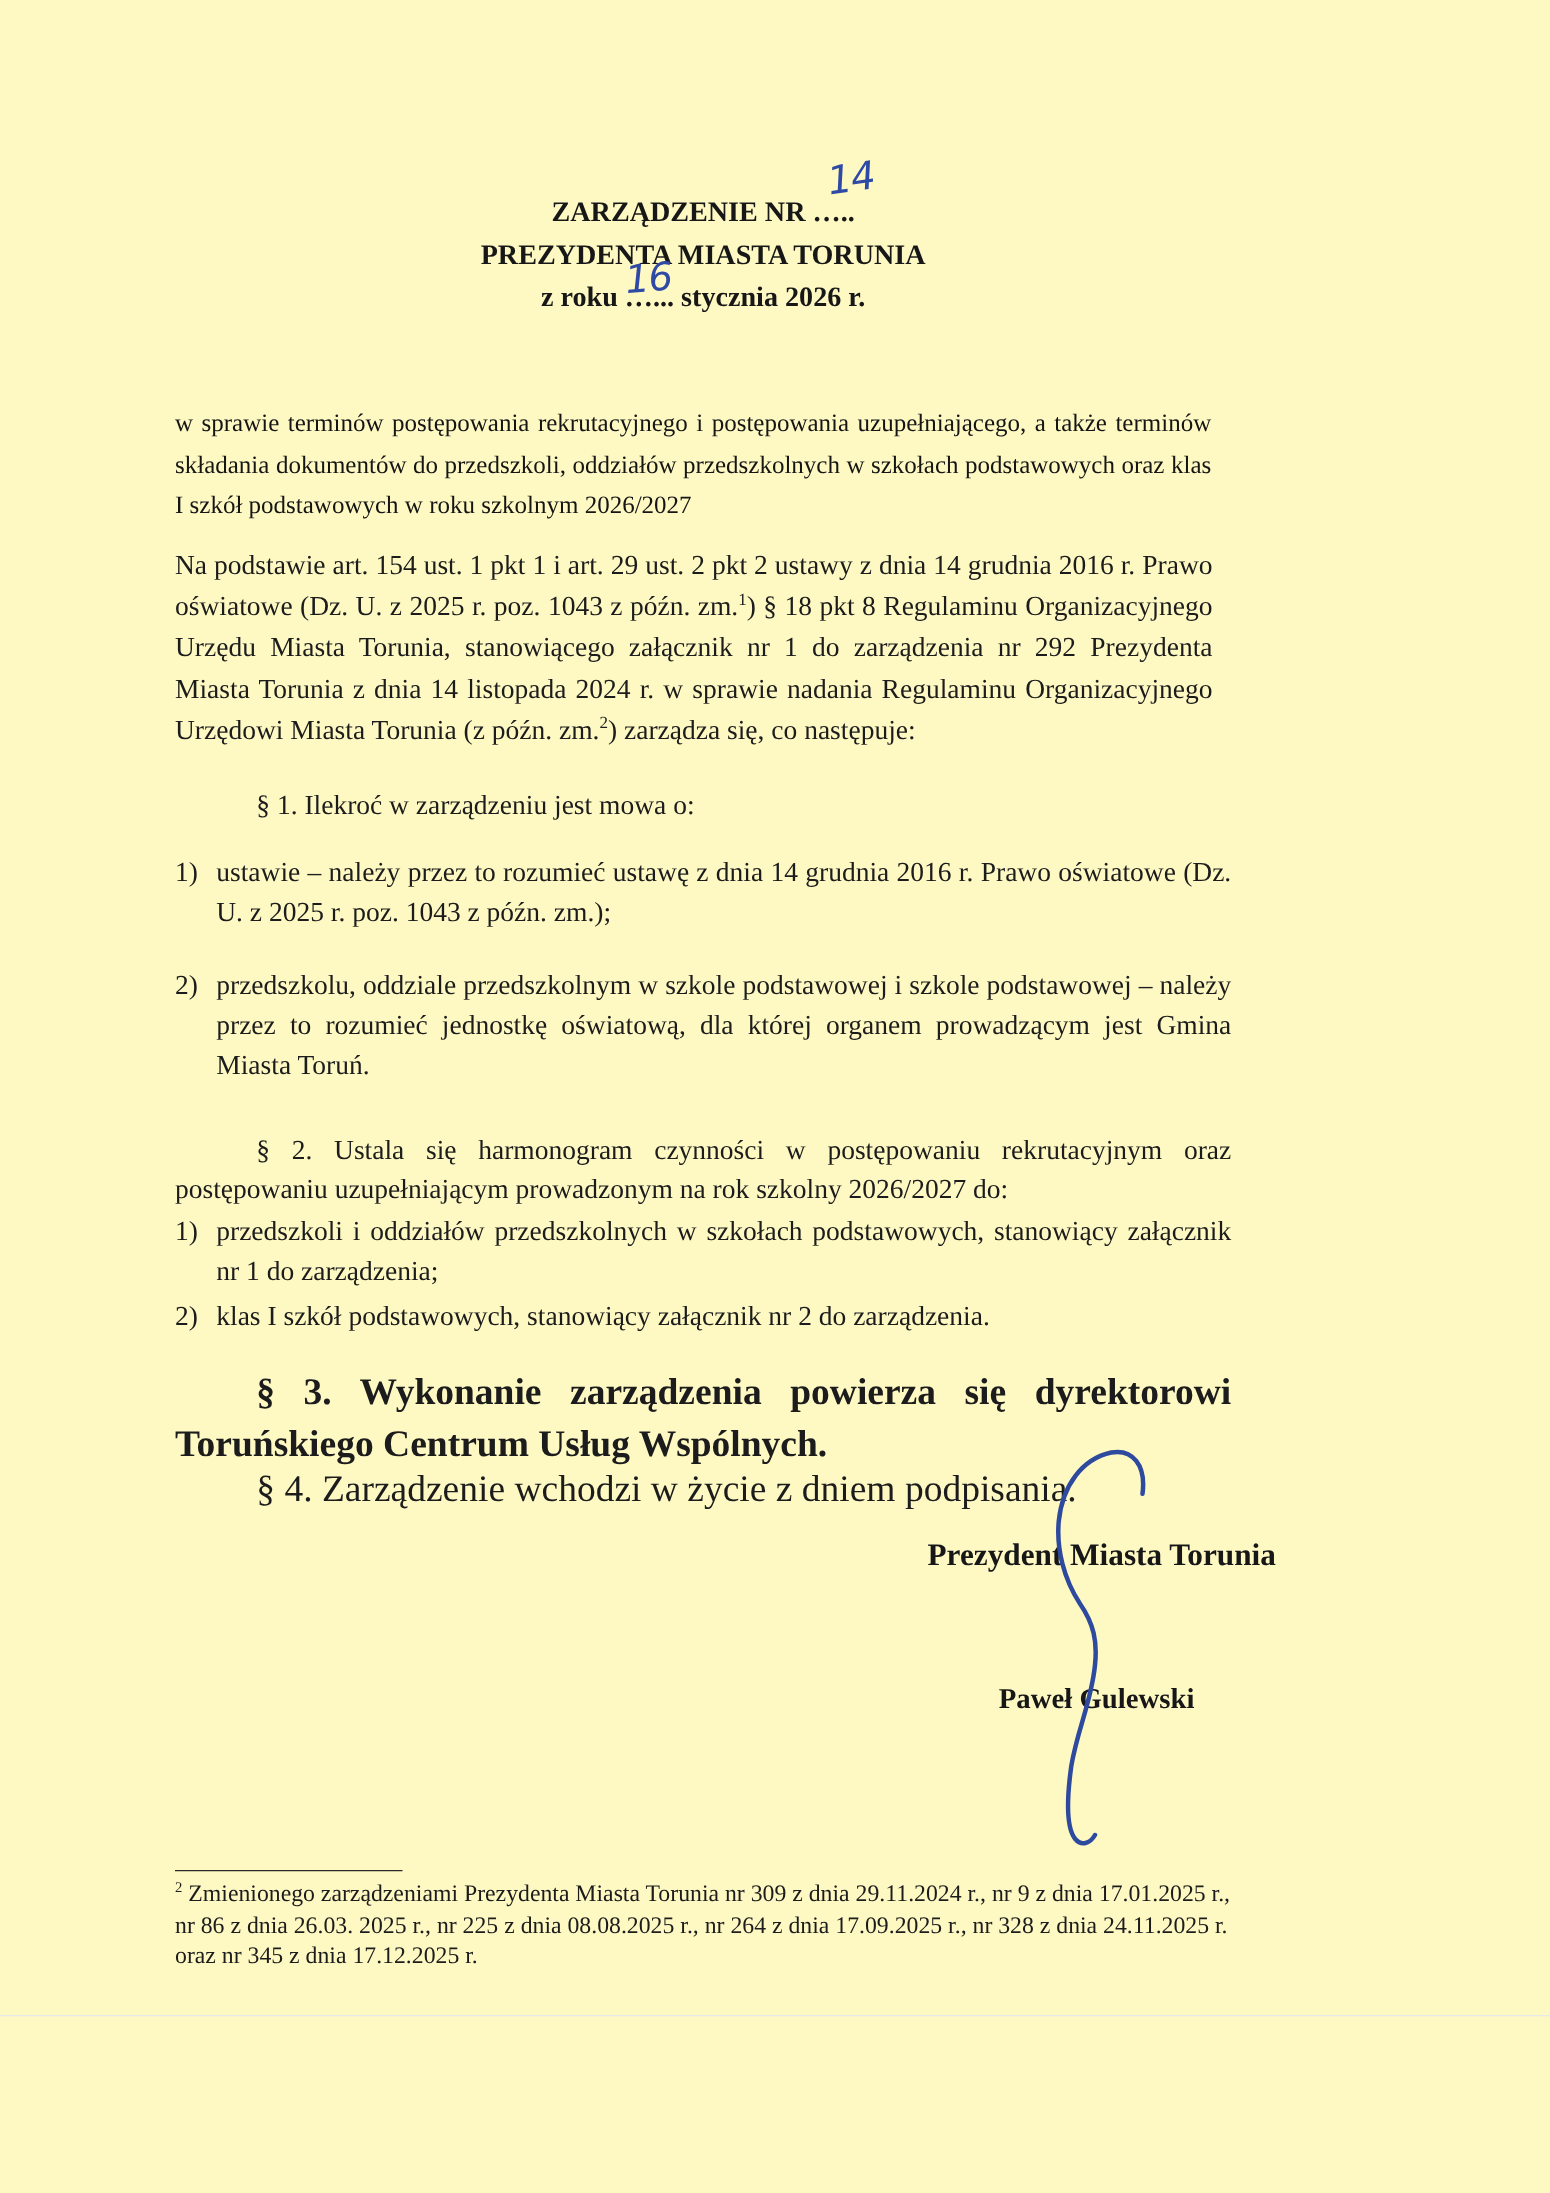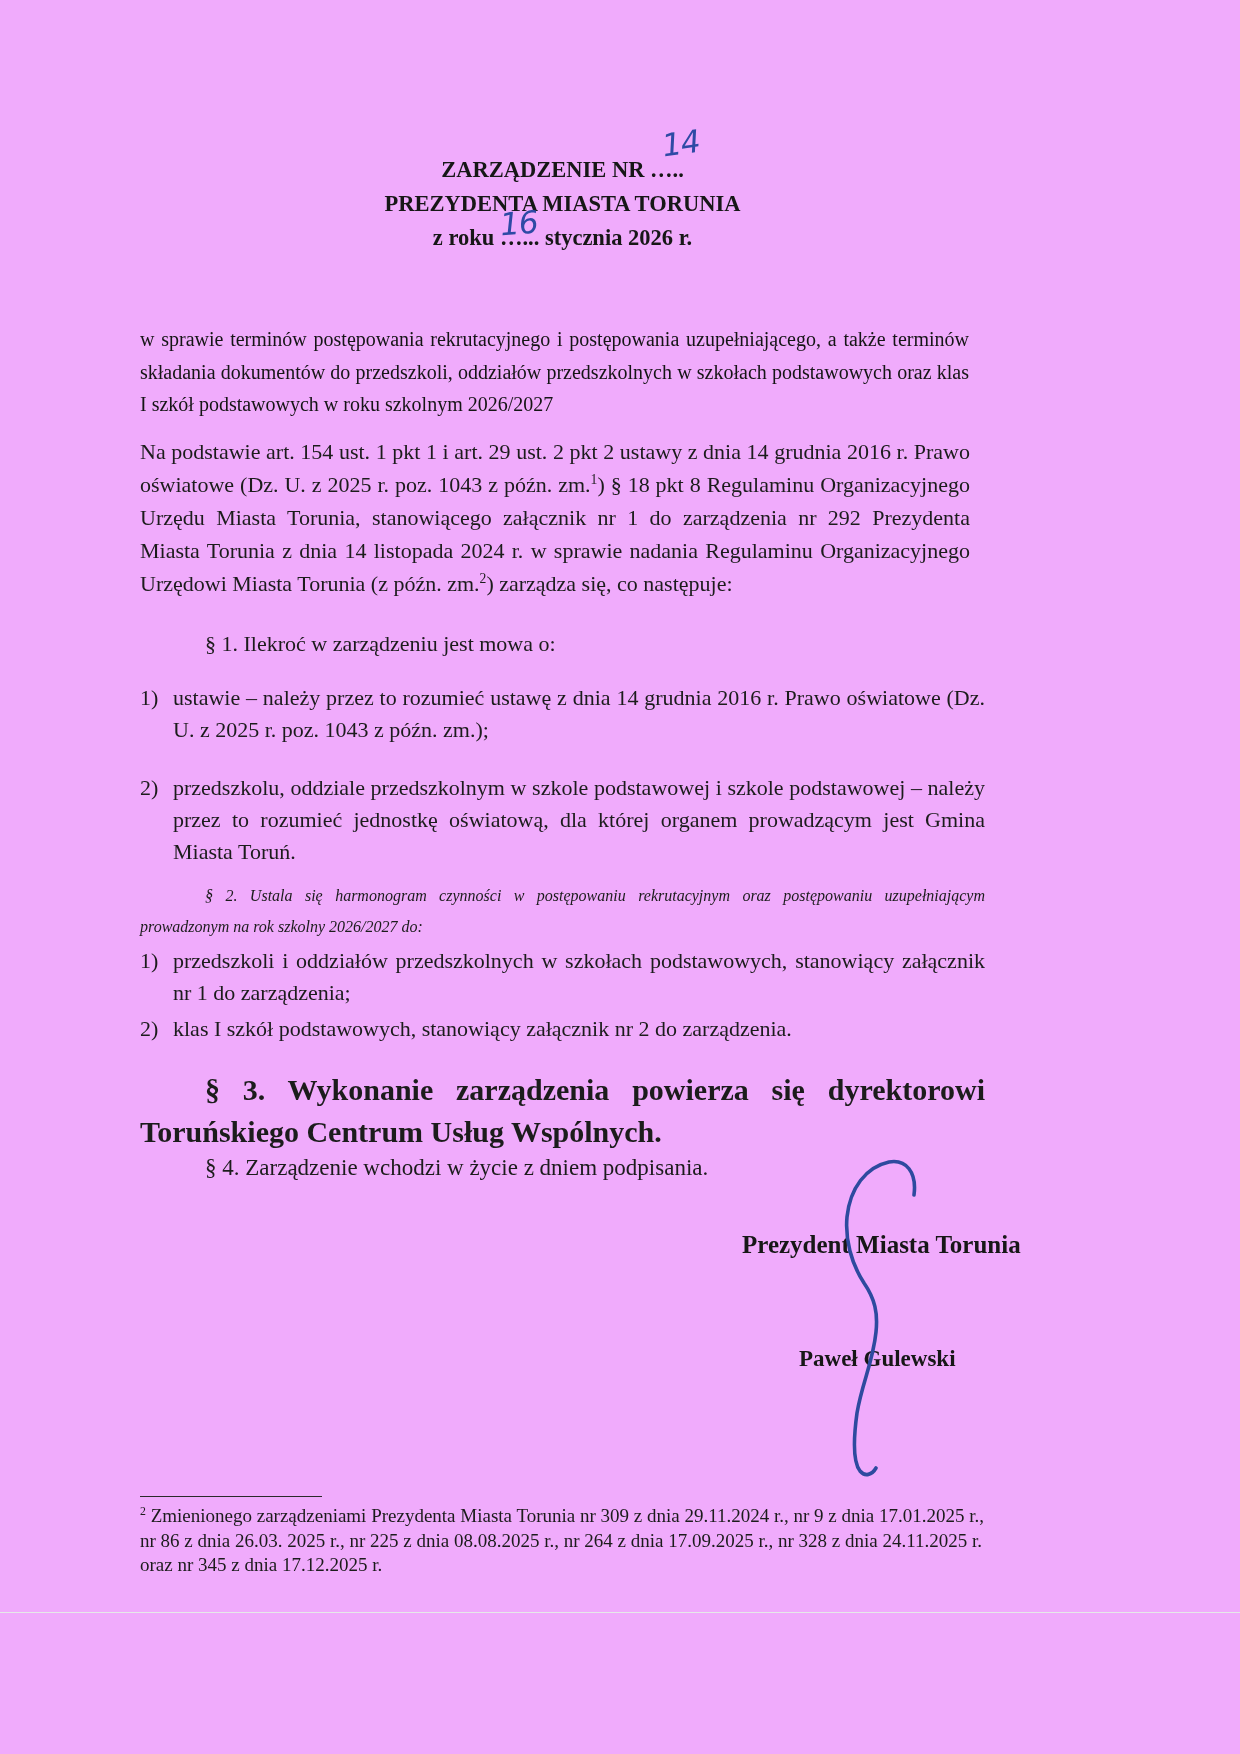--- a/index.html
+++ b/index.html
@@ -1,19 +1,19 @@
 <!DOCTYPE html>
 <html lang="pl"><head>
 <meta charset="utf-8">
 <style>
   html,body{margin:0;padding:0;background:#ffffff;}
   .page{
     position:relative;
     width:1240px;height:1754px;
-    background:#f0abfc;
+    background:#fef9c3;
     font-family:"Liberation Serif", serif;
     color:#1c1c1c;
     overflow:hidden;
   }
   .content{
     position:absolute;left:140px;top:0;width:845px;
   }
   
   .title-block{
     padding-top:153px;
@@ -56,30 +56,29 @@
   }
   sup.fnref{font-size:0.62em;line-height:0;vertical-align:super;}
   
   .sec-head{
     margin:28px 0 0 0;
     font-size:22px;
     line-height:32px;
     text-indent:65px;
   }
   .sec-par{
-    margin:12px 0 0 0;
-    font-size:16px;
+    margin:36px 0 0 0;
+    font-size:22px;
     line-height:31.5px;
     text-indent:65px;
     text-align:justify;
-    font-style:italic;
   }
   .sec-par-tight{
     margin:0;
-    font-size:23px;
+    font-size:30px;
     line-height:29px;
     text-indent:65px;
     text-align:justify;
     font-family:Liberation Serif, serif;
   }
   .sec-par-3{
     margin:24px 0 0 0;
     font-size:30px;
     line-height:42px;
     text-indent:65px;

